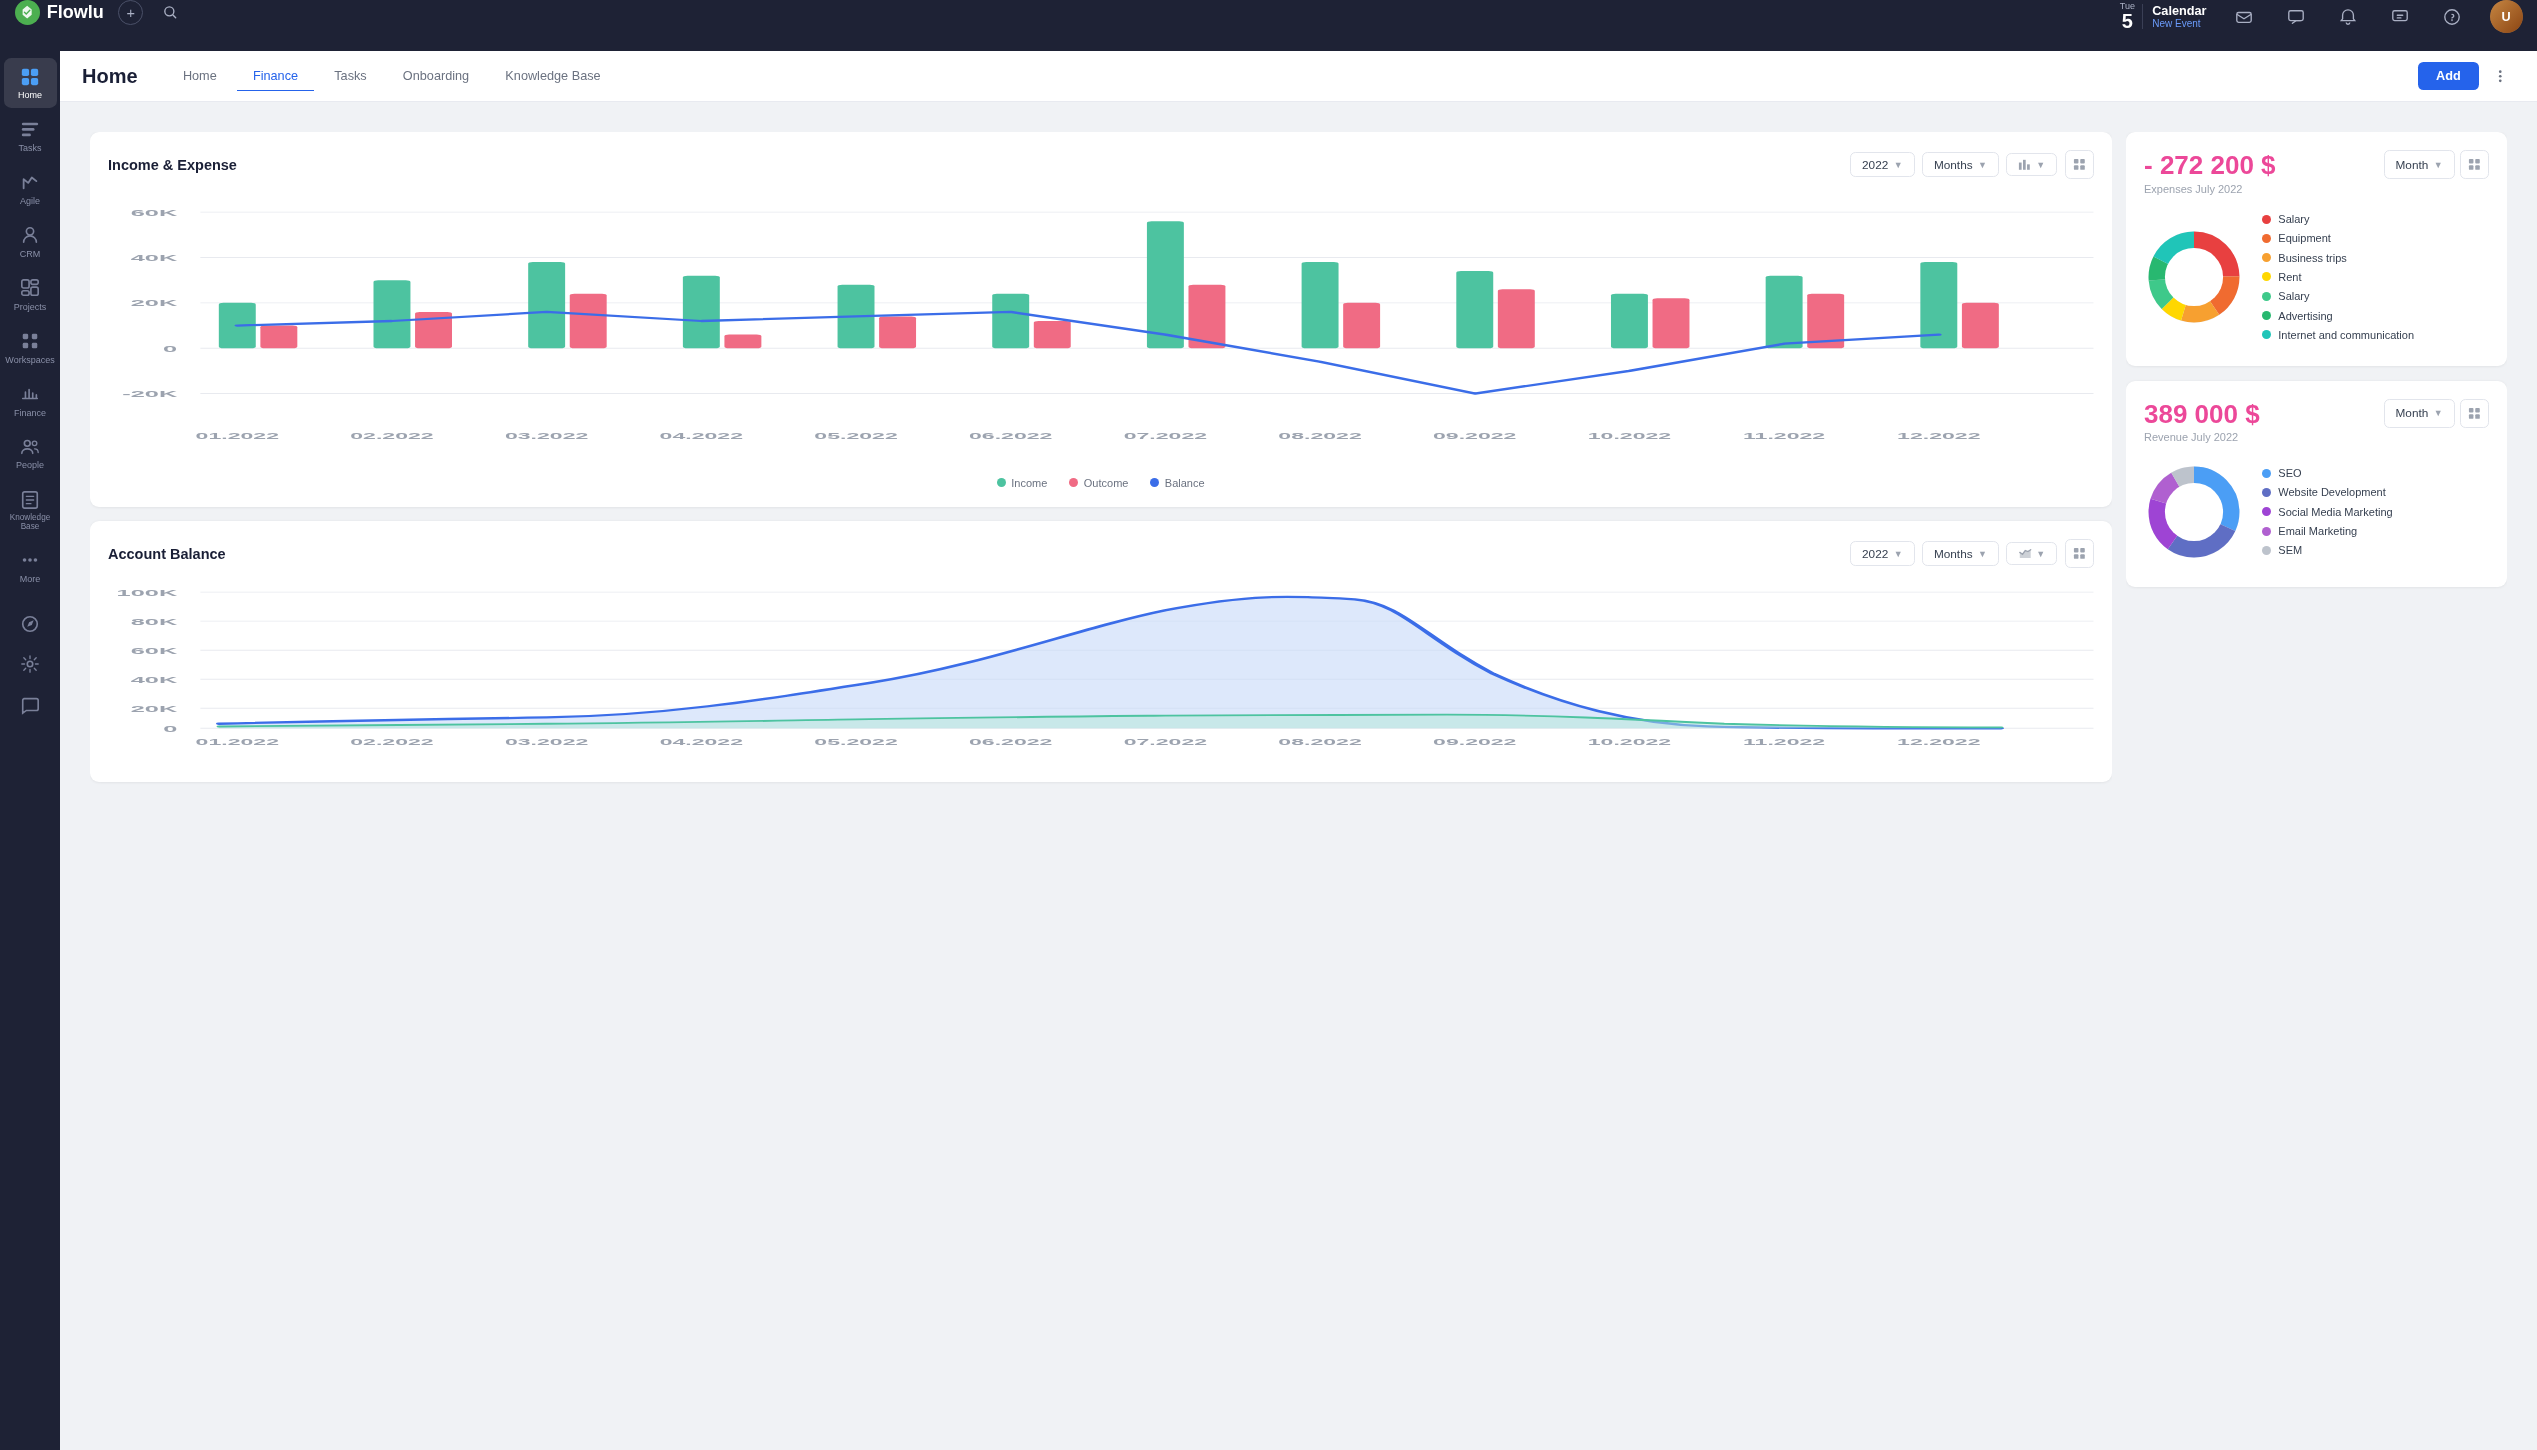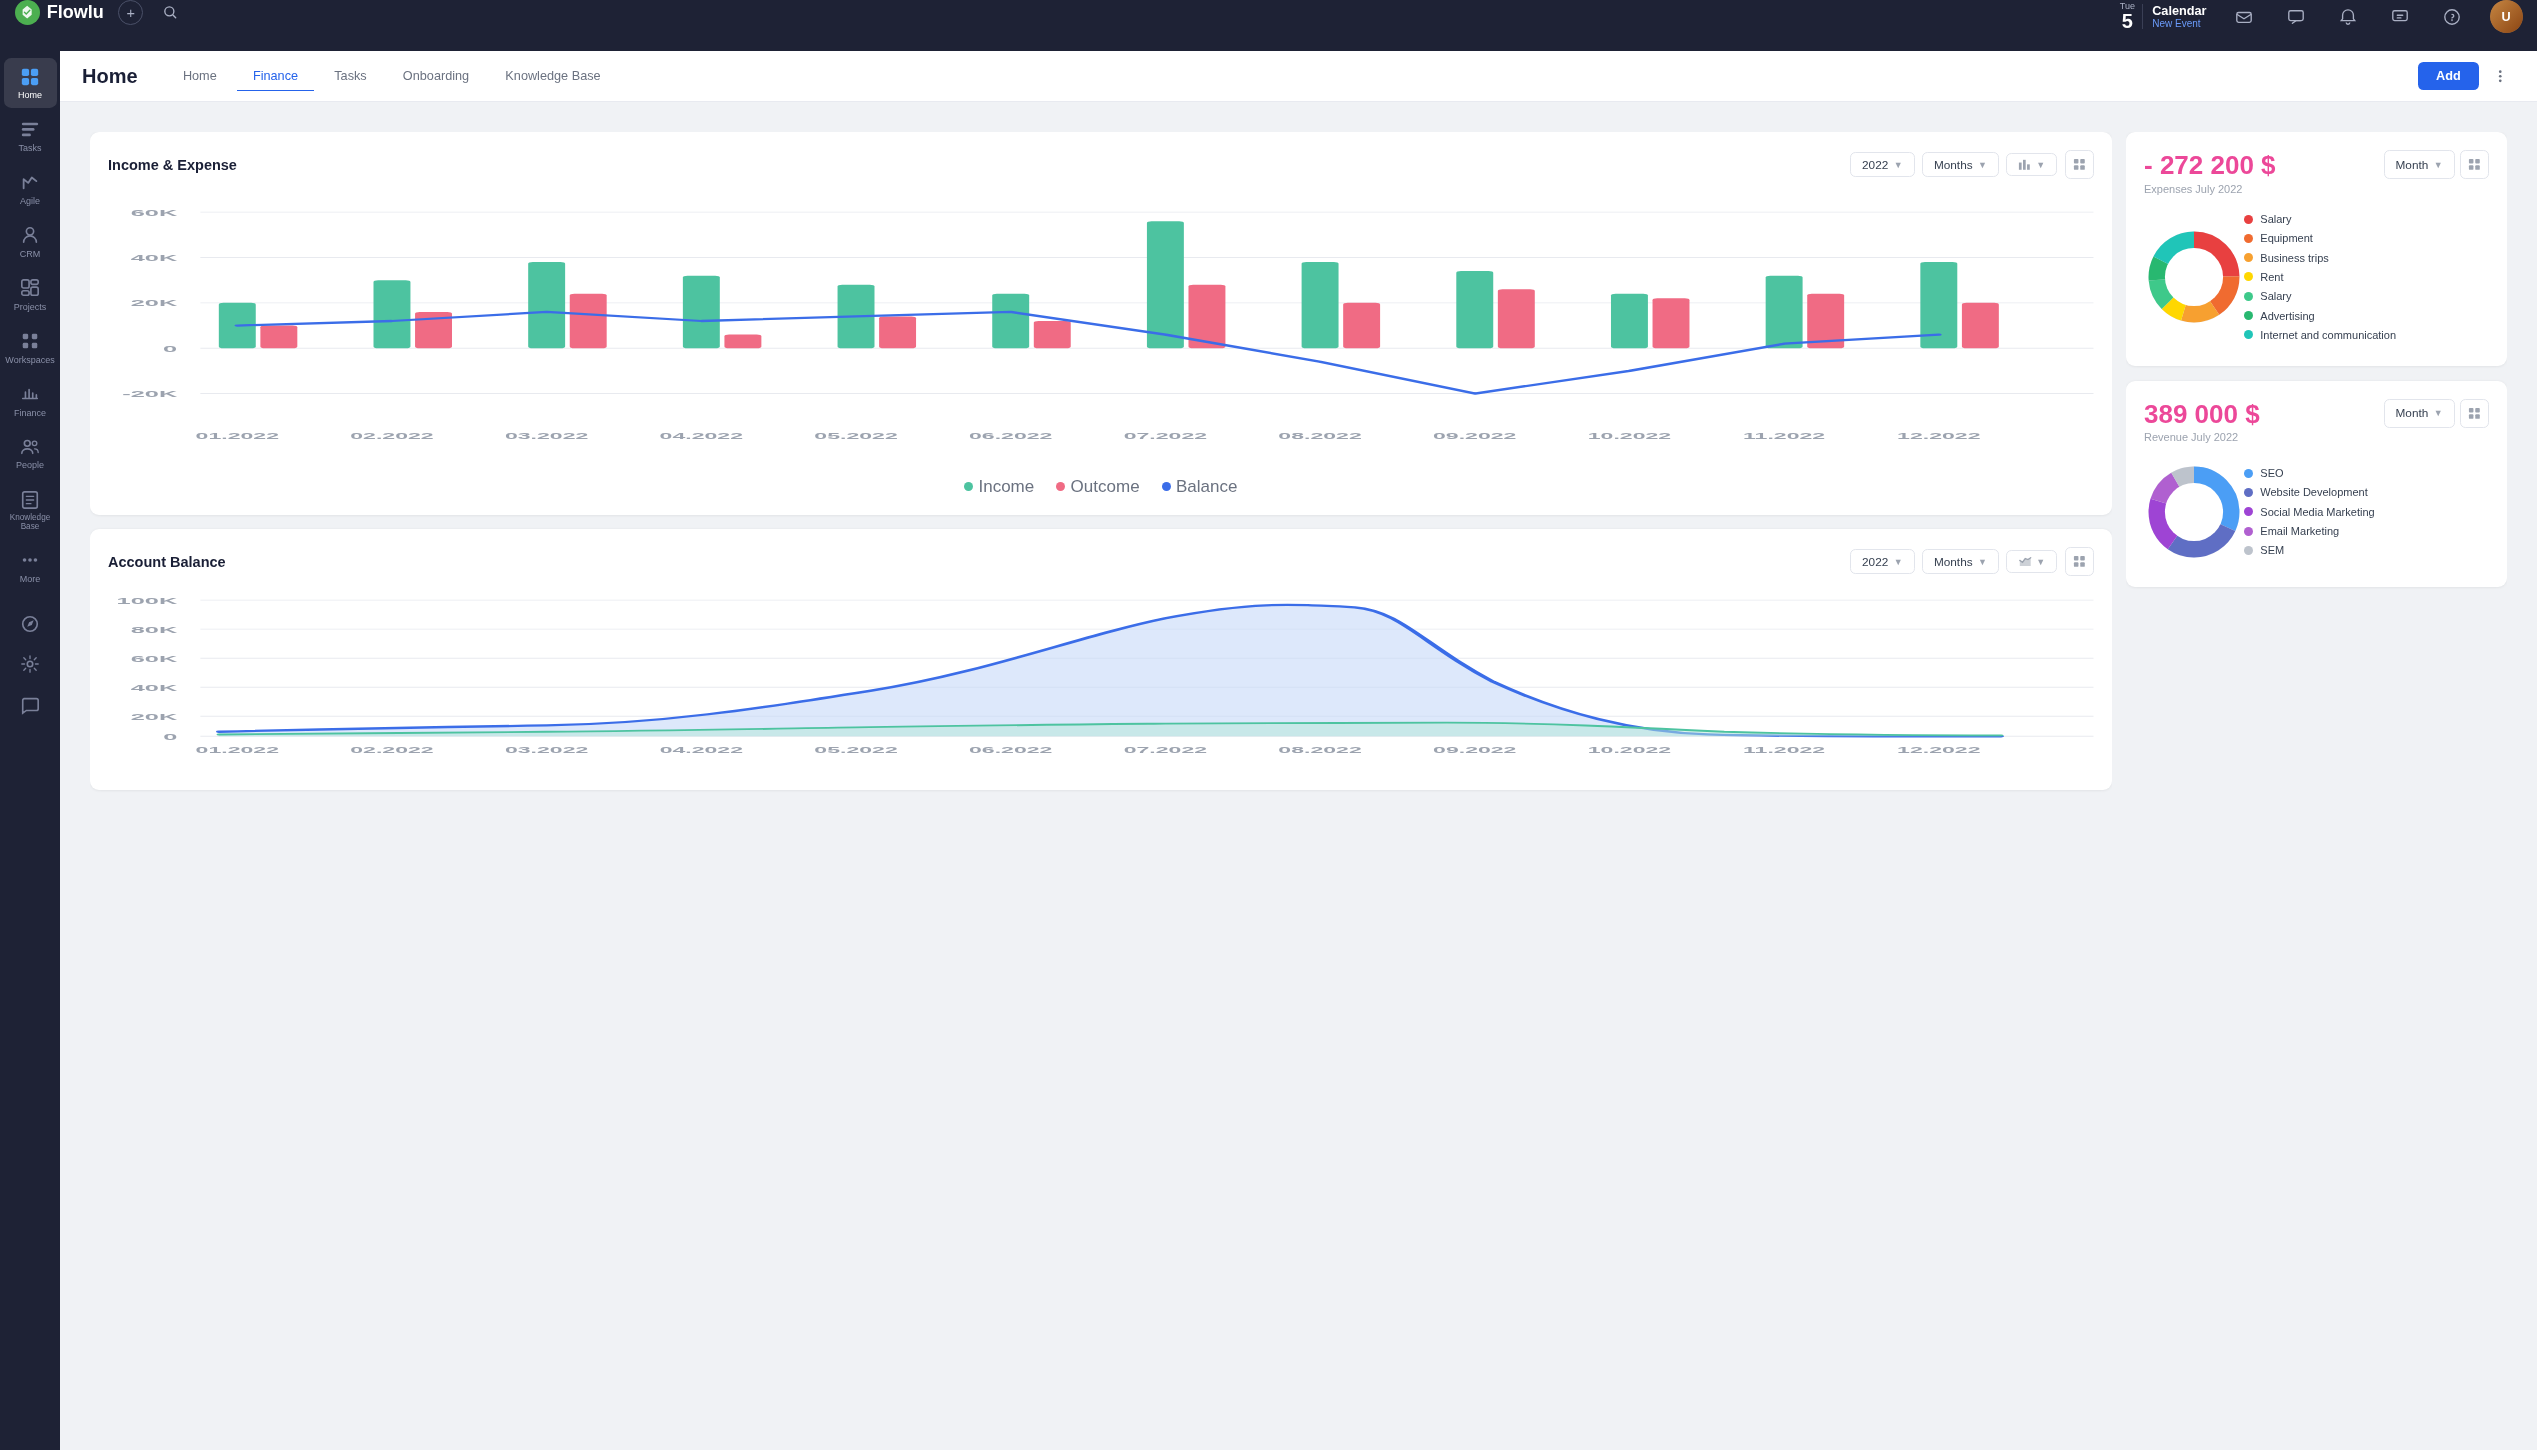--- a/index.html
+++ b/index.html
@@ -90,29 +90,29 @@
     }
     .dropdown-chevron { font-size: 9px; color: #9ca3af; }
     .icon-btn-grid {
       width: 29px; height: 29px; border: 0.9px solid #e2e5ec; border-radius: 5.4px;
       display: flex; align-items: center; justify-content: center; cursor: pointer;
       color: #9ca3af;
     }
 
     
     .chart-area { position: relative; width: 100%; font-weight: bold; }
-    .chart-legend { display: flex; gap: 22px; justify-content: center; margin-top: 11px; font-size: 17px; color: #6b7280; }
+    .chart-legend { display: flex; gap: 22px; justify-content: center; margin-top: 11px; font-size: 11px; color: #6b7280; }
     .legend-item { display: flex; align-items: center; gap: 5.4px; }
     .legend-dot { width: 9px; height: 9px; border-radius: 50%; }
 
     
     svg { overflow: visible; }
 
     
-    .donut-section { display: flex; align-items: center; gap: 0; padding: 7.3px 0; }
+    .donut-section { display: flex; align-items: center; gap: 18px; padding: 7.3px 0; }
     .donut-legend { display: flex; flex-direction: column; gap: 7.3px; font-size: 11px; color: #374151; }
     .donut-legend-item { display: flex; align-items: center; gap: 7.3px; }
     .donut-legend-dot { width: 9px; height: 9px; border-radius: 50%; flex-shrink: 0; }
 
     .right-card-amount { font-size: 26px; font-weight: 700; color: #ec4899; }
     .right-card-label { font-size: 11px; color: #9ca3af; margin-top: 1.8px; }
     .right-card-header { display: flex; align-items: flex-start; justify-content: space-between; margin-bottom: 11px; }
     .right-card-controls { display: flex; gap: 5.4px; }
   </style>
 </head>

